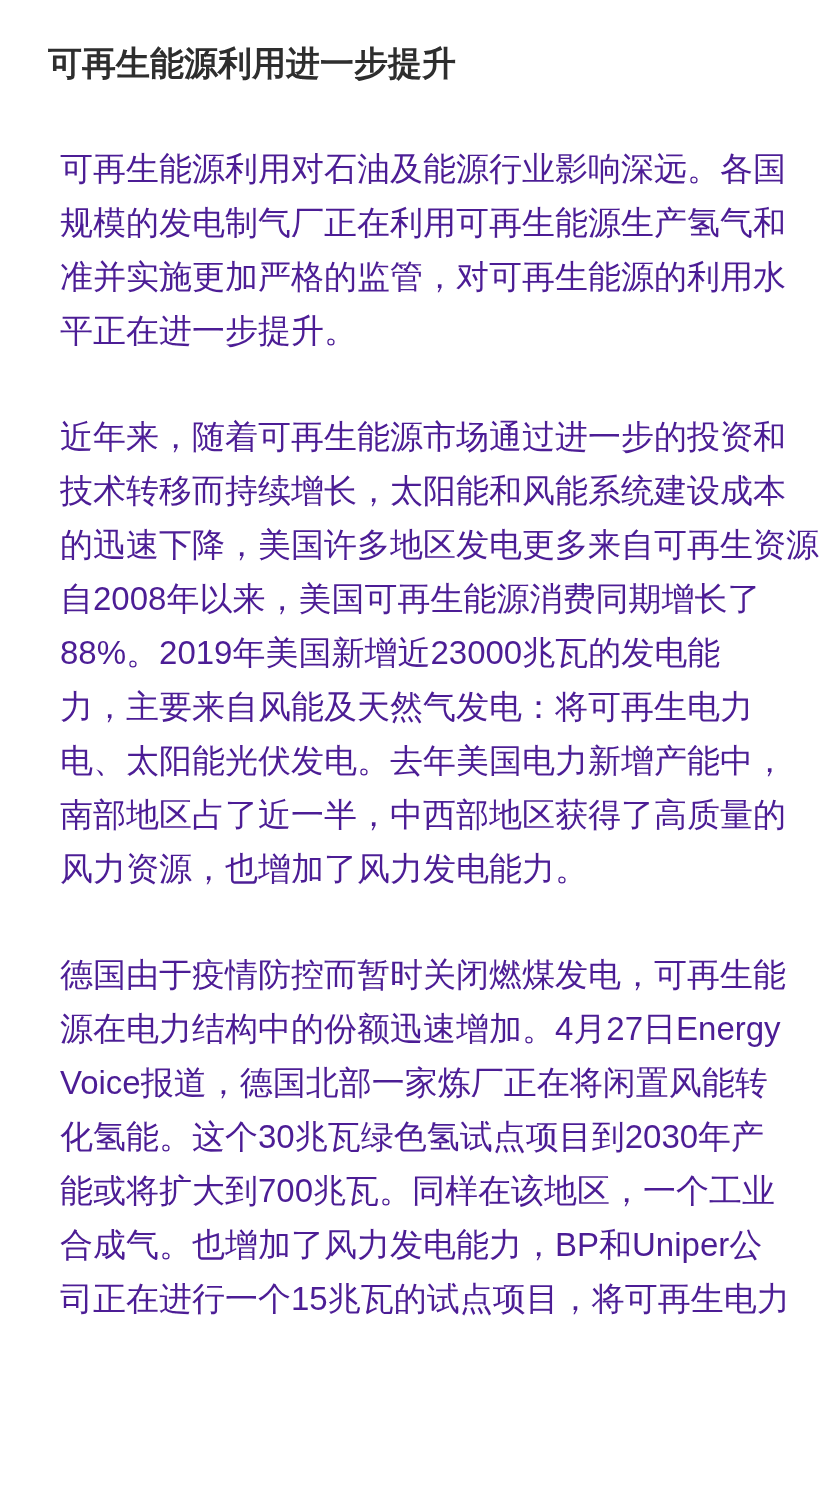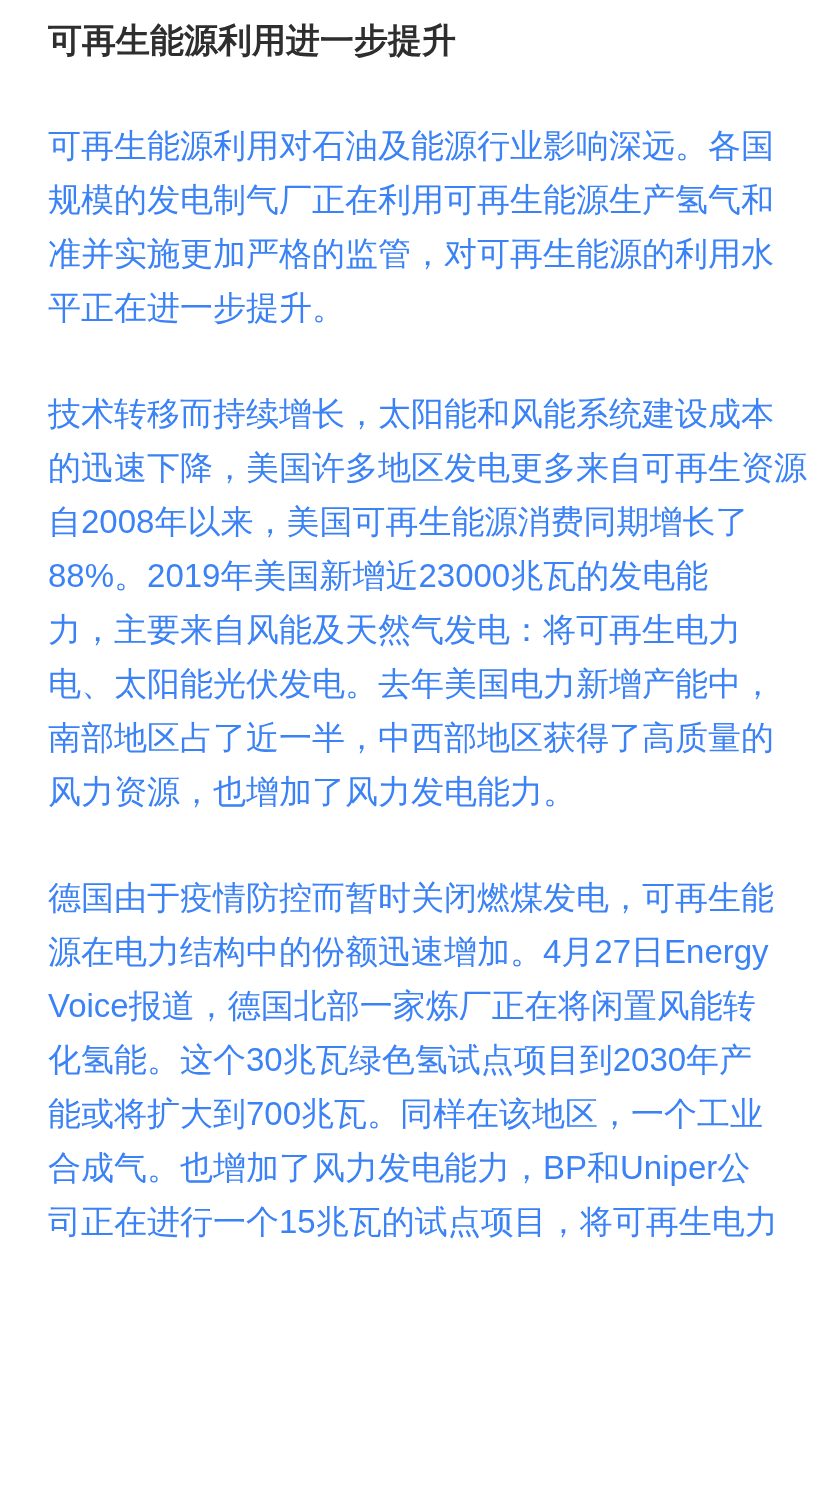--- a/index.html
+++ b/index.html
@@ -10,57 +10,59 @@
   body {
     width: 828px;
     height: 1492px;
     overflow: hidden;
     font-family: "Liberation Sans", "DejaVu Sans", sans-serif;
     color: #2e2e2e;
   }
   .article {
     box-sizing: border-box;
     width: 828px;
-    padding: 13px 48px 0 48px;
+    padding: 36px 48px 0 48px;
   }
   .title {
     margin: 0;
     font-size: 34px;
     line-height: 54px;
     font-weight: 700;
     color: #2e2e2e;
     white-space: nowrap;
   }
   .para {
     margin: 52px 0 0 0;
     padding: 0;
   }
   .line {
     display: block;
     font-size: 33px;
     line-height: 54px;
     white-space: nowrap;
-    color: #3b82f6;
+    color: #4c1d95;
+    margin-left: 12px;
   }
 </style>
 </head>
 <body>
 
 <div class="article">
 
   <h1 class="title">可再生能源利用进一步提升</h1>
 
   <p class="para">
     <span class="line">可再生能源利用对石油及能源行业影响深远。各国</span>
     <span class="line">规模的发电制气厂正在利用可再生能源生产氢气和</span>
     <span class="line">准并实施更加严格的监管，对可再生能源的利用水</span>
     <span class="line">平正在进一步提升。</span>
   </p>
 
   <p class="para">
+    <span class="line">近年来，随着可再生能源市场通过进一步的投资和</span>
     <span class="line">技术转移而持续增长，太阳能和风能系统建设成本</span>
     <span class="line">的迅速下降，美国许多地区发电更多来自可再生资源</span>
     <span class="line">自2008年以来，美国可再生能源消费同期增长了</span>
     <span class="line">88%。2019年美国新增近23000兆瓦的发电能</span>
     <span class="line">力，主要来自风能及天然气发电：将可再生电力</span>
     <span class="line">电、太阳能光伏发电。去年美国电力新增产能中，</span>
     <span class="line">南部地区占了近一半，中西部地区获得了高质量的</span>
     <span class="line">风力资源，也增加了风力发电能力。</span>
   </p>
 

